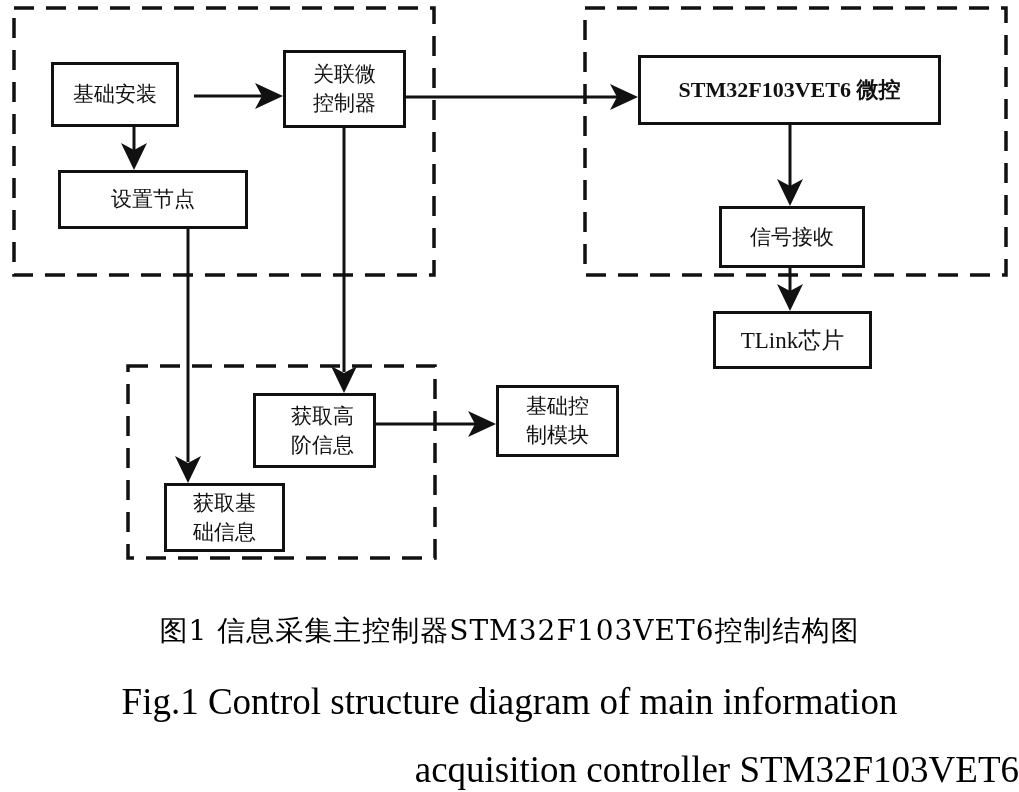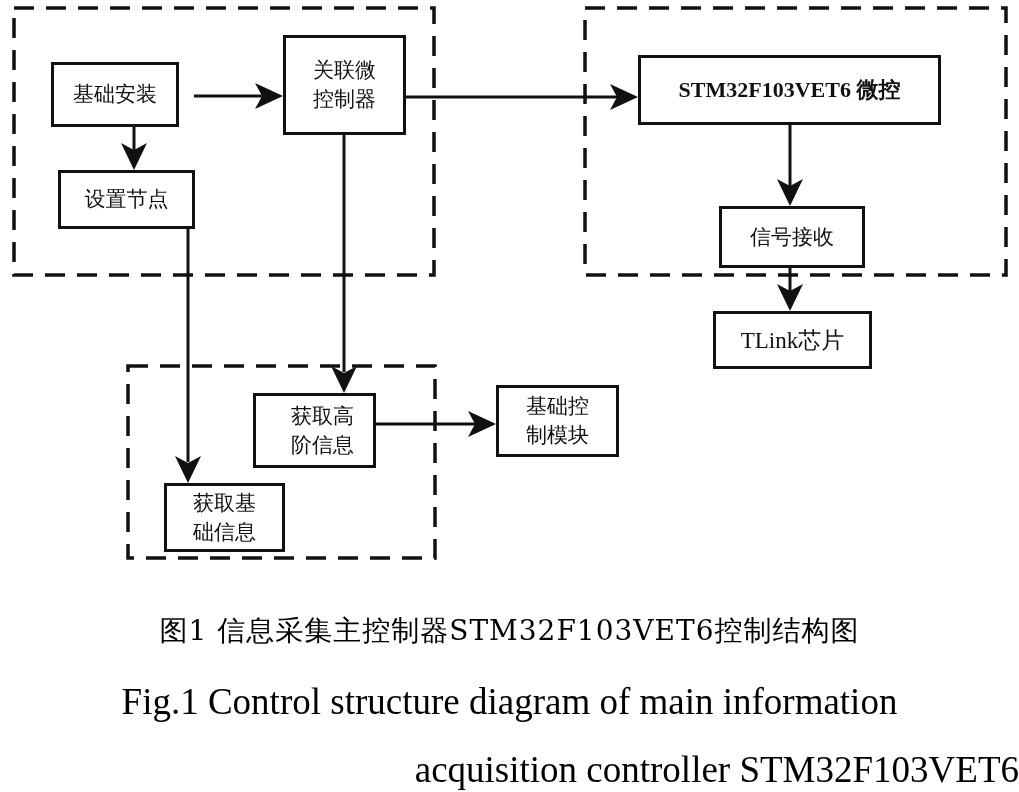--- a/index.html
+++ b/index.html
@@ -54,25 +54,25 @@
     <polygon points="790,206 777,179 790,186 803,179"></polygon>
     <polygon points="790,311 777,284 790,291 803,284"></polygon>
     <polygon points="496,424 468,411 475,424 468,437"></polygon>
   </g>
 </svg>
 
 <div class="node" style="left:51px;top:62px;width:128px;height:65px;">
   <span>基础安装</span>
 </div>
 
-<div class="node" style="left:58px;top:170px;width:137px;height:59px;">
+<div class="node" style="left:58px;top:170px;width:190px;height:59px;">
   <span>设置节点</span>
 </div>
 
-<div class="node" style="left:283px;top:35px;width:123px;height:100px;flex-direction:column;">
+<div class="node" style="left:283px;top:50px;width:123px;height:78px;flex-direction:column;">
   <span>关联微</span>
   <span>控制器</span>
 </div>
 
 <div class="node" style="left:638px;top:55px;width:303px;height:70px;flex-direction:column;">
   <span class="latin-mixed" style="font-family:'Liberation Serif', serif;font-weight:bold;font-size:22px;line-height:28px;">STM32F103VET6 微控</span>
 </div>
 
 <div class="node" style="left:719px;top:206px;width:146px;height:62px;">
   <span>信号接收</span>

